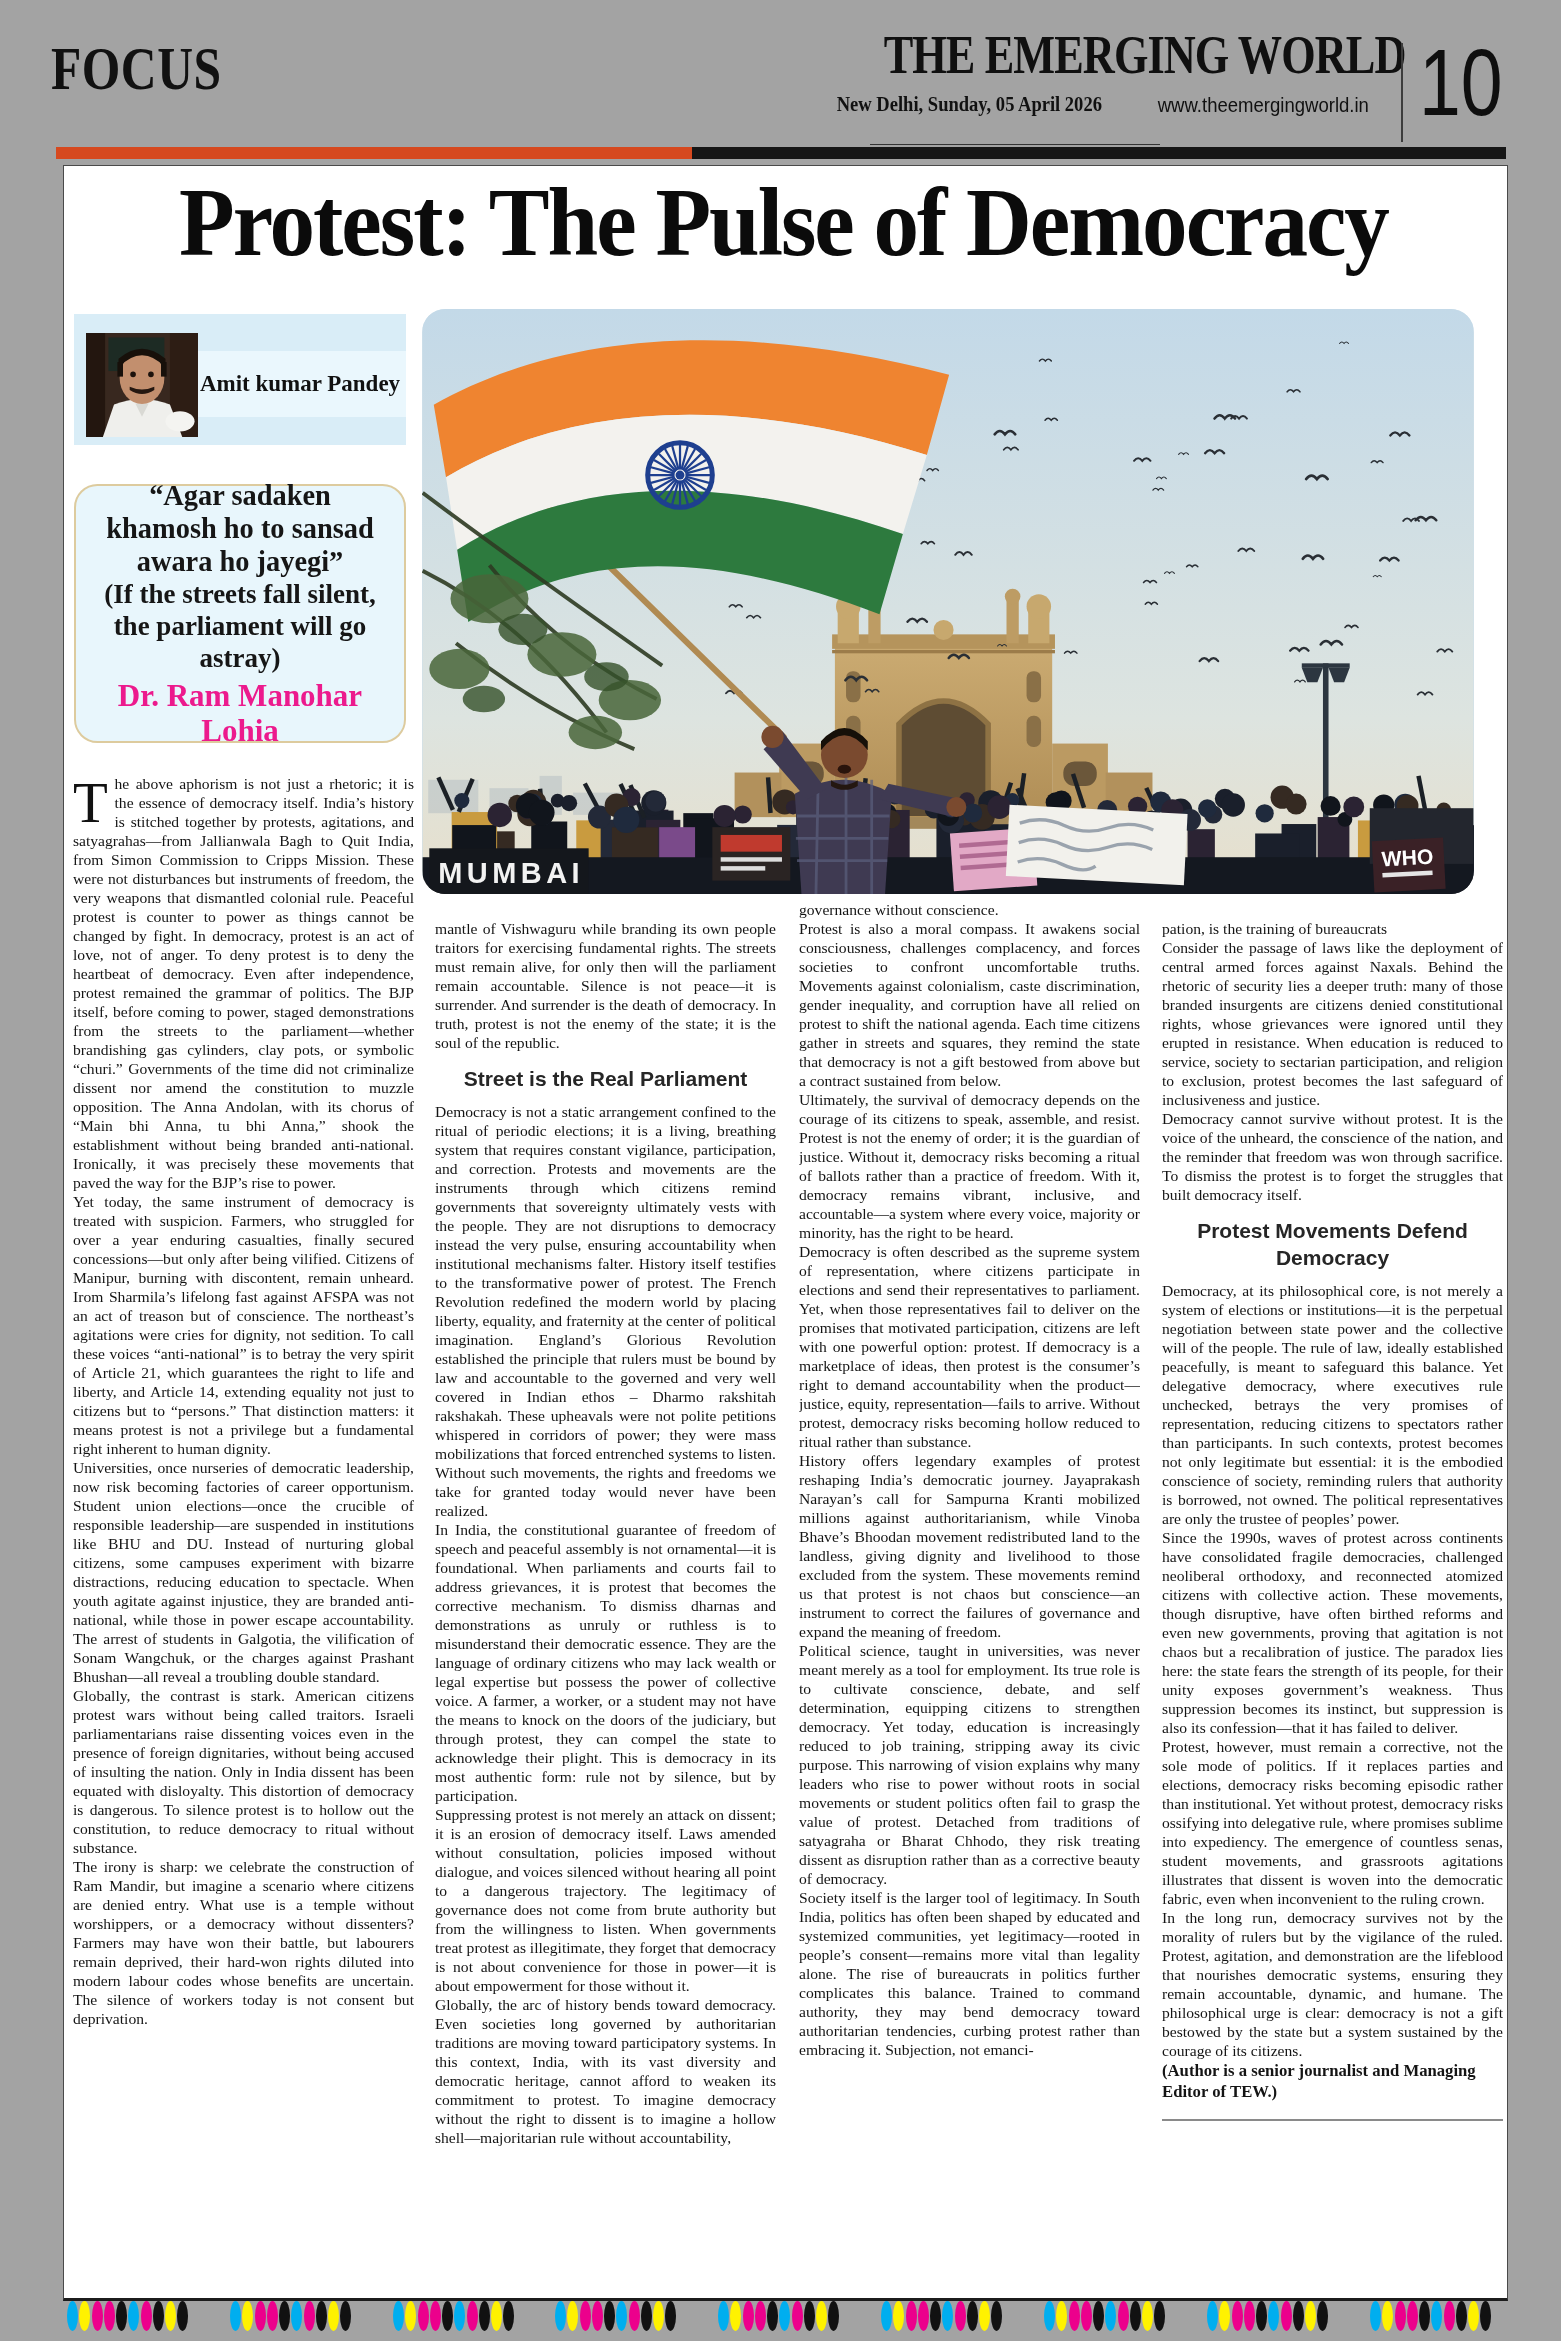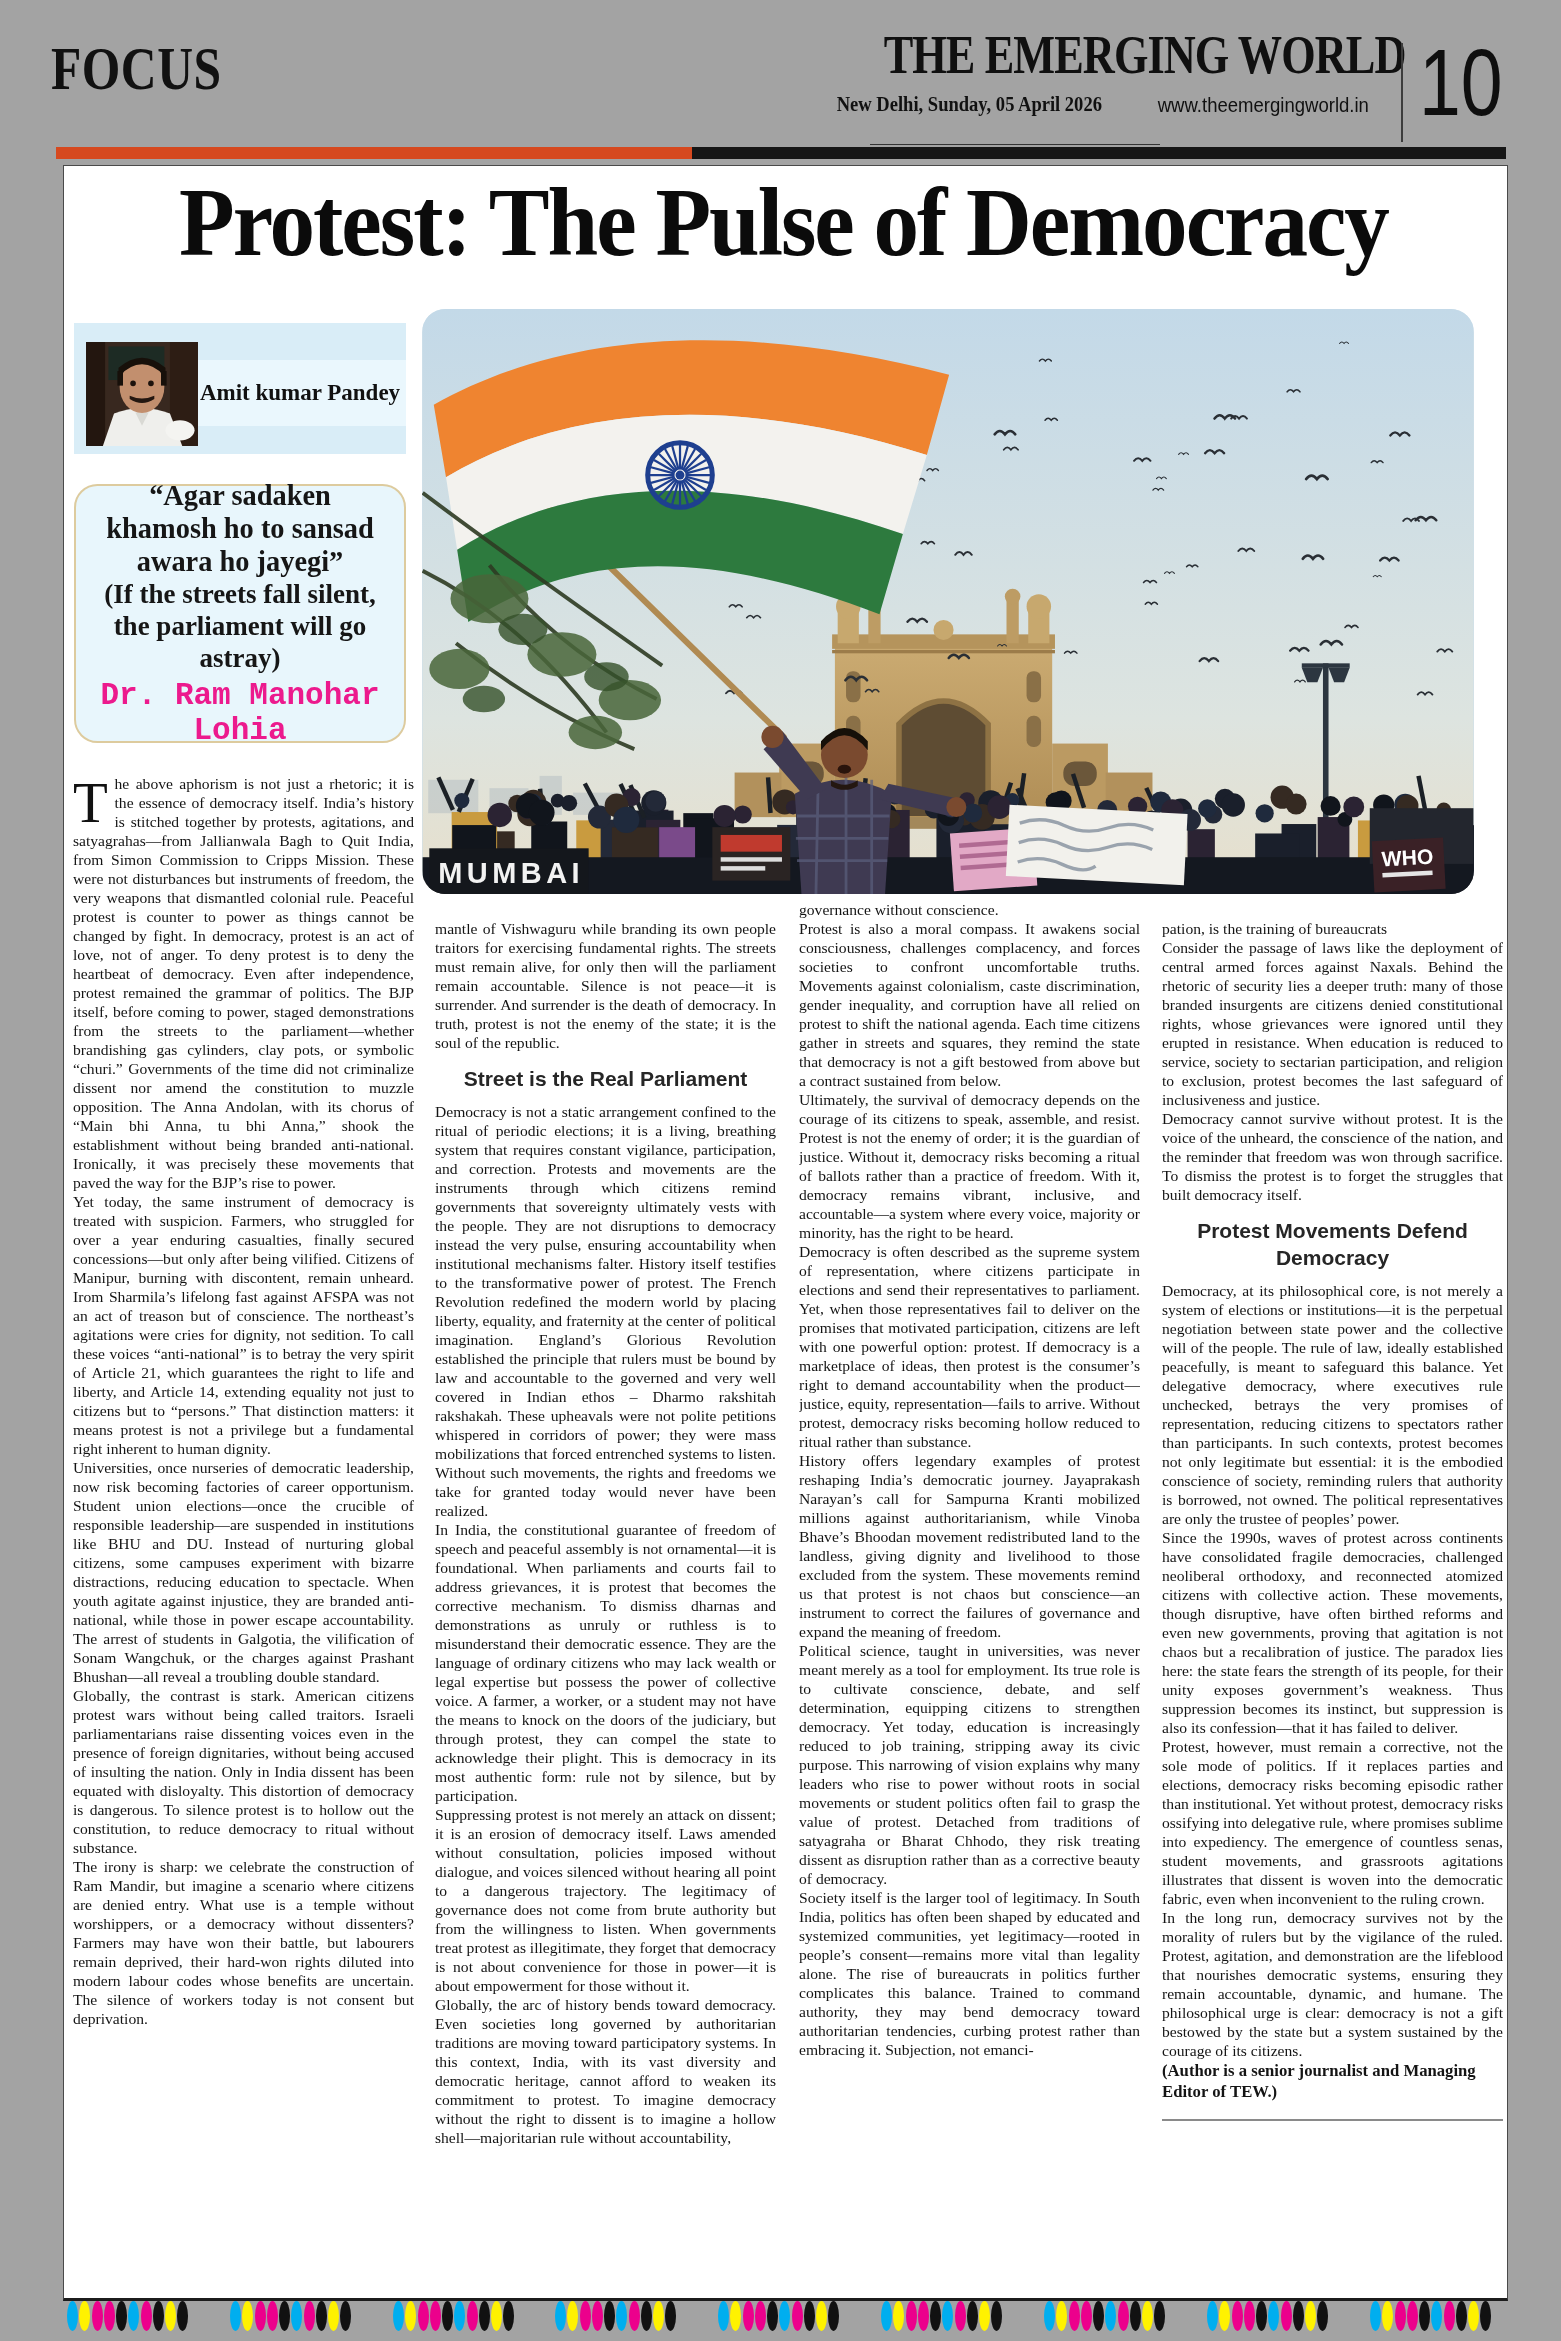--- a/index.html
+++ b/index.html
@@ -26,21 +26,21 @@
   .color-bar .black{position:absolute;left:636px;top:0;width:814px;height:12.3px;}
 
   
   .article-box{position:absolute;left:63px;top:165px;width:1443px;height:2132px;
                border:1.1px solid #4a4a4a;border-bottom:3.3px solid #1c1c1c;background:#fff;}
   .headline{position:absolute;left:78px;top:171px;width:1411px;text-align:center;
             font-size:98px;line-height:1.05;font-weight:bold;letter-spacing:-2.2px;
             transform:scaleX(.93);transform-origin:center top;color:#0b0b0b;white-space:nowrap;}
 
   
-  .author-panel{position:absolute;left:74px;top:323px;width:332px;height:131px;background:#d9edf7;}
+  .author-panel{position:absolute;left:74px;top:314px;width:332px;height:131px;background:#d9edf7;}
   .author-band{position:absolute;left:120px;top:37px;right:0;height:66px;background:#eaf7fd;}
   .author-name{position:absolute;left:120px;top:37px;right:0;height:66px;display:flex;
                align-items:center;justify-content:center;font-size:23px;font-weight:bold;color:#111;}
   .author-photo{position:absolute;left:12.3px;top:19px;width:112px;height:104px;}
 
   
   .quote-box{position:absolute;left:74px;top:484px;width:332px;height:259px;box-sizing:border-box;
              background:#e8f6fc;border:2.2px solid #ddcb9e;border-radius:23.4px;
              display:flex;flex-direction:column;align-items:center;justify-content:center;
              text-align:center;padding:5.6px 14.5px;}
@@ -119,21 +119,21 @@
         <circle cx="116" cy="74" r="5" fill="#1c120c"></circle>
         <ellipse cx="168" cy="158" rx="26" ry="18" fill="#f4f4f1"></ellipse>
       </svg>
     </div>
     <div class="author-name">Amit kumar Pandey</div>
   </div>
 
   <div class="quote-box">
     <div class="quote-hi">“Agar sadaken khamosh ho to sansad awara ho jayegi”</div>
     <div class="quote-en">(If the streets fall silent, the parliament will go astray)</div>
-    <div class="quote-attr" id="quote-attr" style="color: rgb(236, 26, 141); font-family: Liberation Mono, monospace;">Dr. Ram Manohar Lohia</div>
+    <div class="quote-attr" id="quote-attr" style="color: rgb(236, 26, 141);">Dr. Ram Manohar Lohia</div>
   </div>
 
   <div class="photo-frame">
     <svg width="1052" height="585" viewBox="0 0 1886 1050">
       <defs>
         <linearGradient id="skyG" x1="0" y1="0" x2="0" y2="1">
           <stop offset="0" stop-color="#c3d9e8"></stop>
           <stop offset="0.7" stop-color="#dde4e0"></stop>
           <stop offset="1" stop-color="#e7dfcb"></stop>
         </linearGradient>

